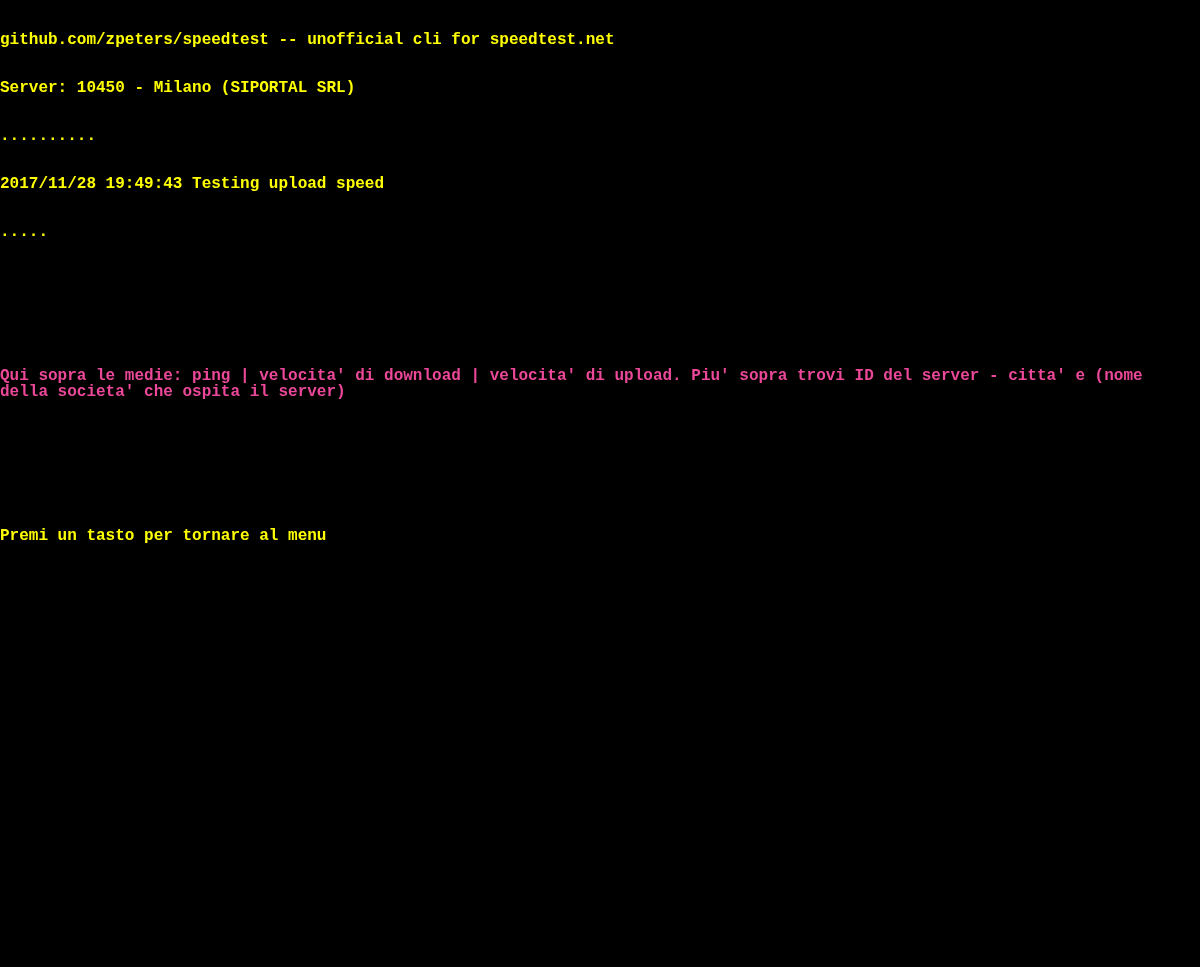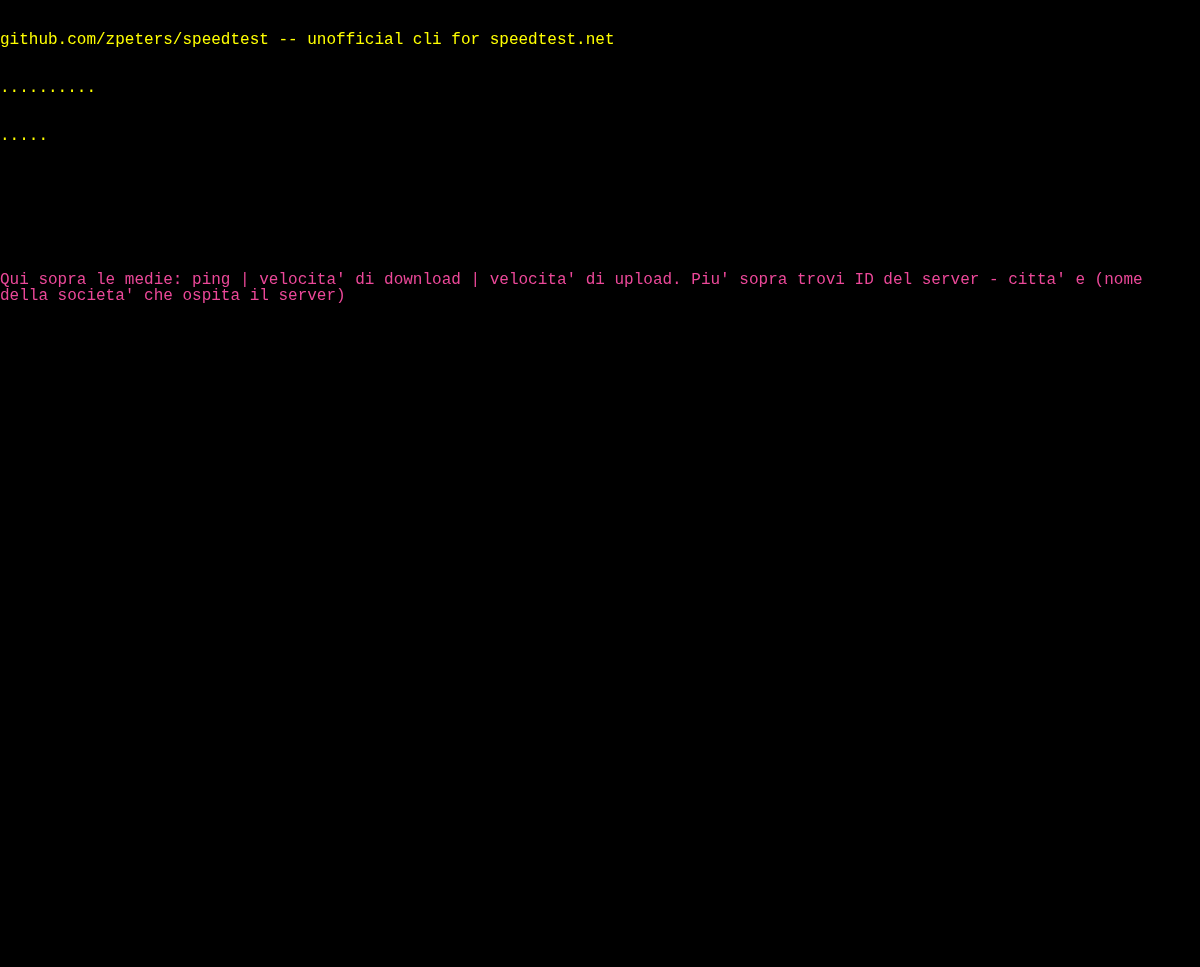--- a/index.html
+++ b/index.html
@@ -24,31 +24,35 @@
     }
     .yellow {
       color: #ffff00;
     }
     .green-bright {
       color: #ec4899;
     }
     .line {
       display: block;
       min-height: 16px;
+      font-weight: bold;
     }
     .blank-line {
       display: block;
       height: 16px;
     }
   </style>
 </head>
 <body>
 
 <div class="terminal">
   <span class="line yellow">github.com/zpeters/speedtest -- unofficial cli for speedtest.net</span>
+  <span class="line yellow">Server: 10450 - Milano (SIPORTAL SRL)</span>
   <span class="line yellow">..........</span>
+  <span class="line yellow">2017/11/28 19:49:43 Testing upload speed</span>
   <span class="line yellow">.....</span>
   <span class="blank-line"></span>
   <span class="blank-line"></span>
   <span class="line green-bright">Qui sopra le medie: ping | velocita' di download | velocita' di upload. Piu' sopra trovi ID del server - citta' e (nome della societa' che ospita il server)</span>
   <span class="blank-line"></span>
   <span class="blank-line"></span>
+  <span class="line yellow">Premi un tasto per tornare al menu</span>
 </div>
 
 </body></html>

